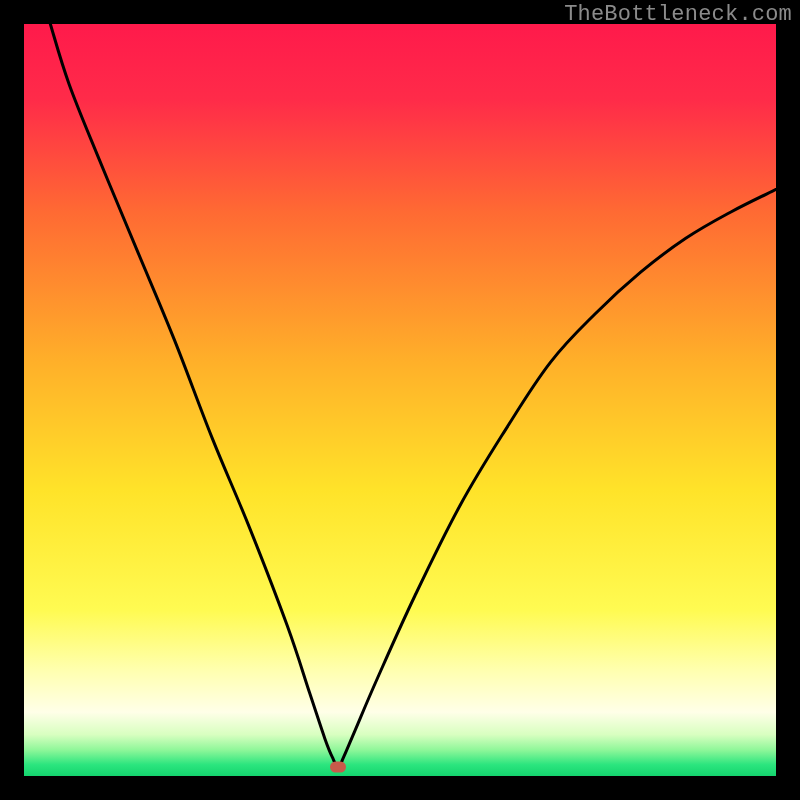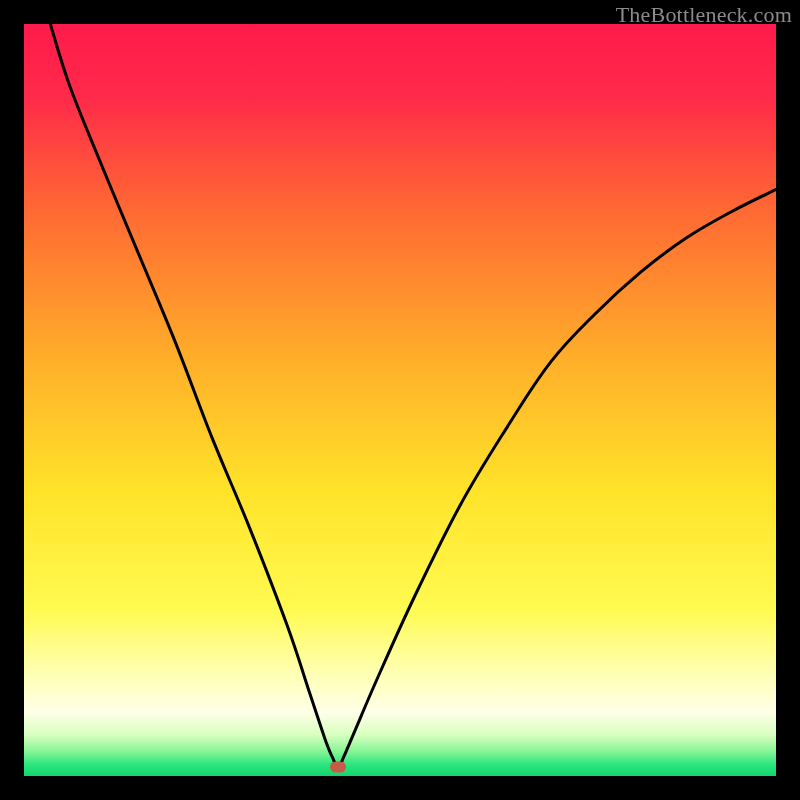--- a/index.html
+++ b/index.html
@@ -31,21 +31,21 @@
   svg.curve {
     position: absolute;
     left: 0; top: 0;
     width: 100%;
     height: 100%;
   }
   .watermark {
     position: absolute;
     top: 2px;
     right: 8px;
-    font-family: Liberation Serif, serif;
+    font-family: Liberation Mono, monospace;
     font-size: 22px;
     color: #8b8b8b;
     letter-spacing: 0.2px;
     user-select: none;
   }
   .marker {
     position: absolute;
     width: 16px;
     height: 11px;
     border-radius: 6px;

